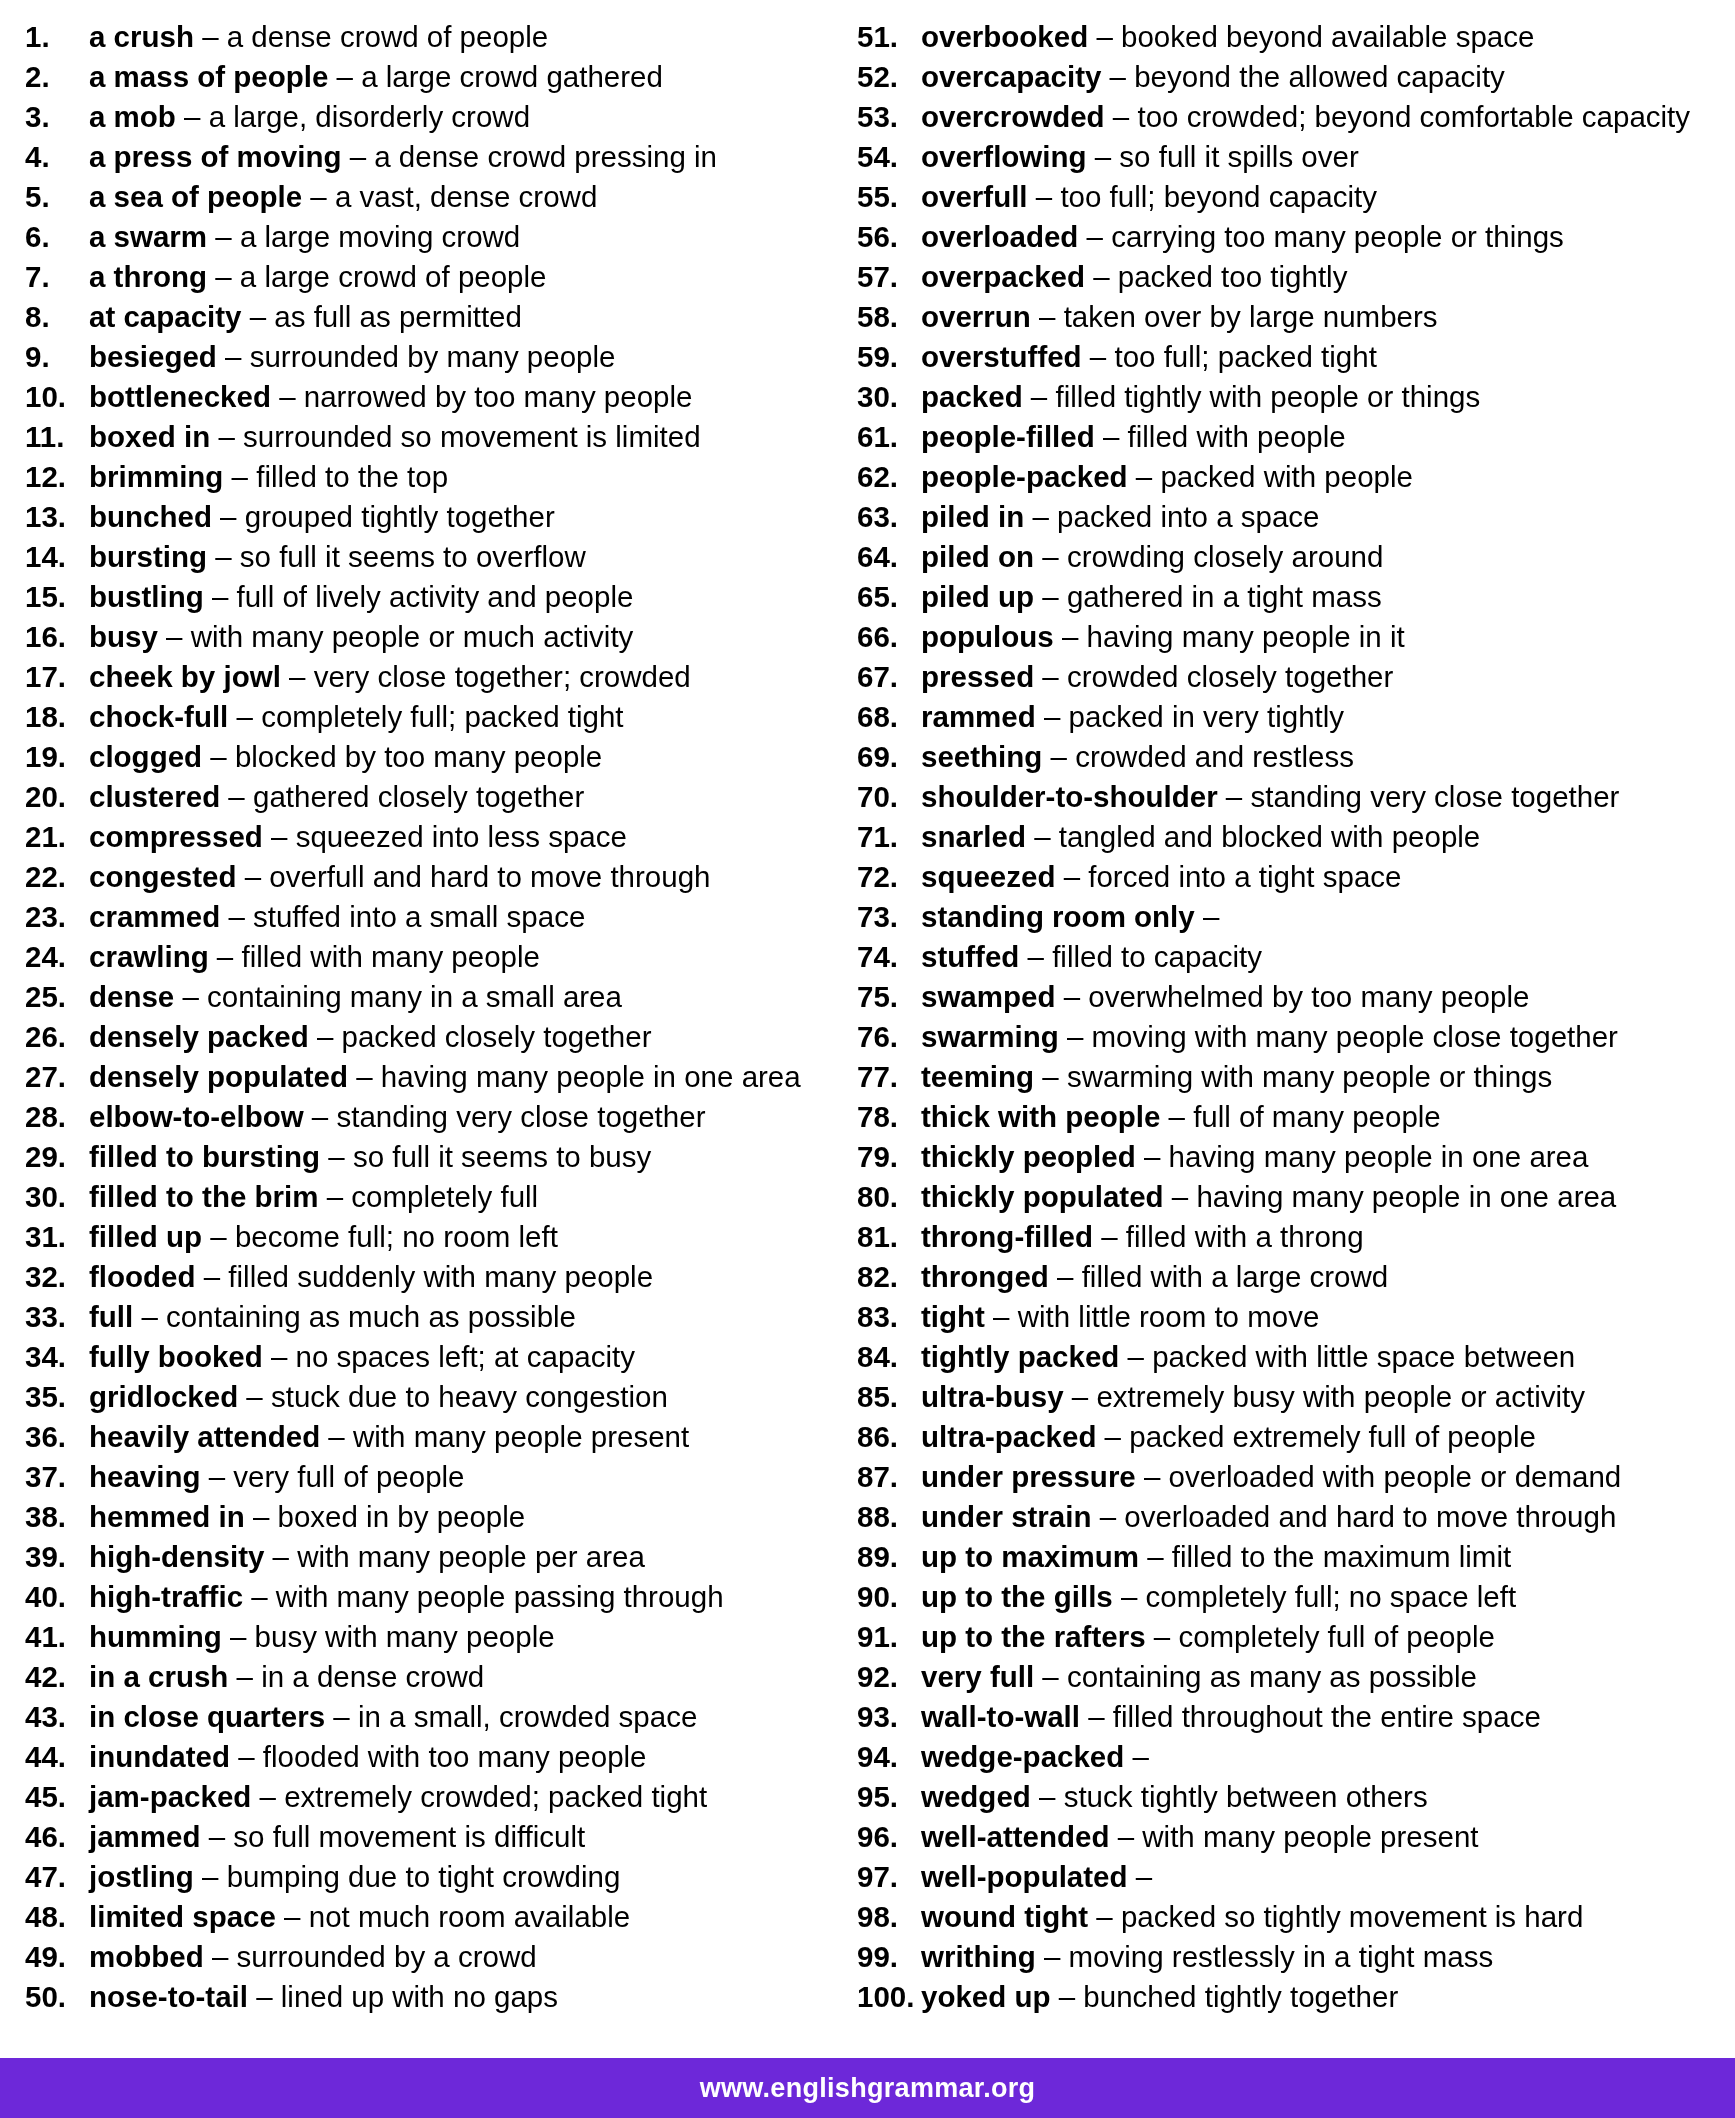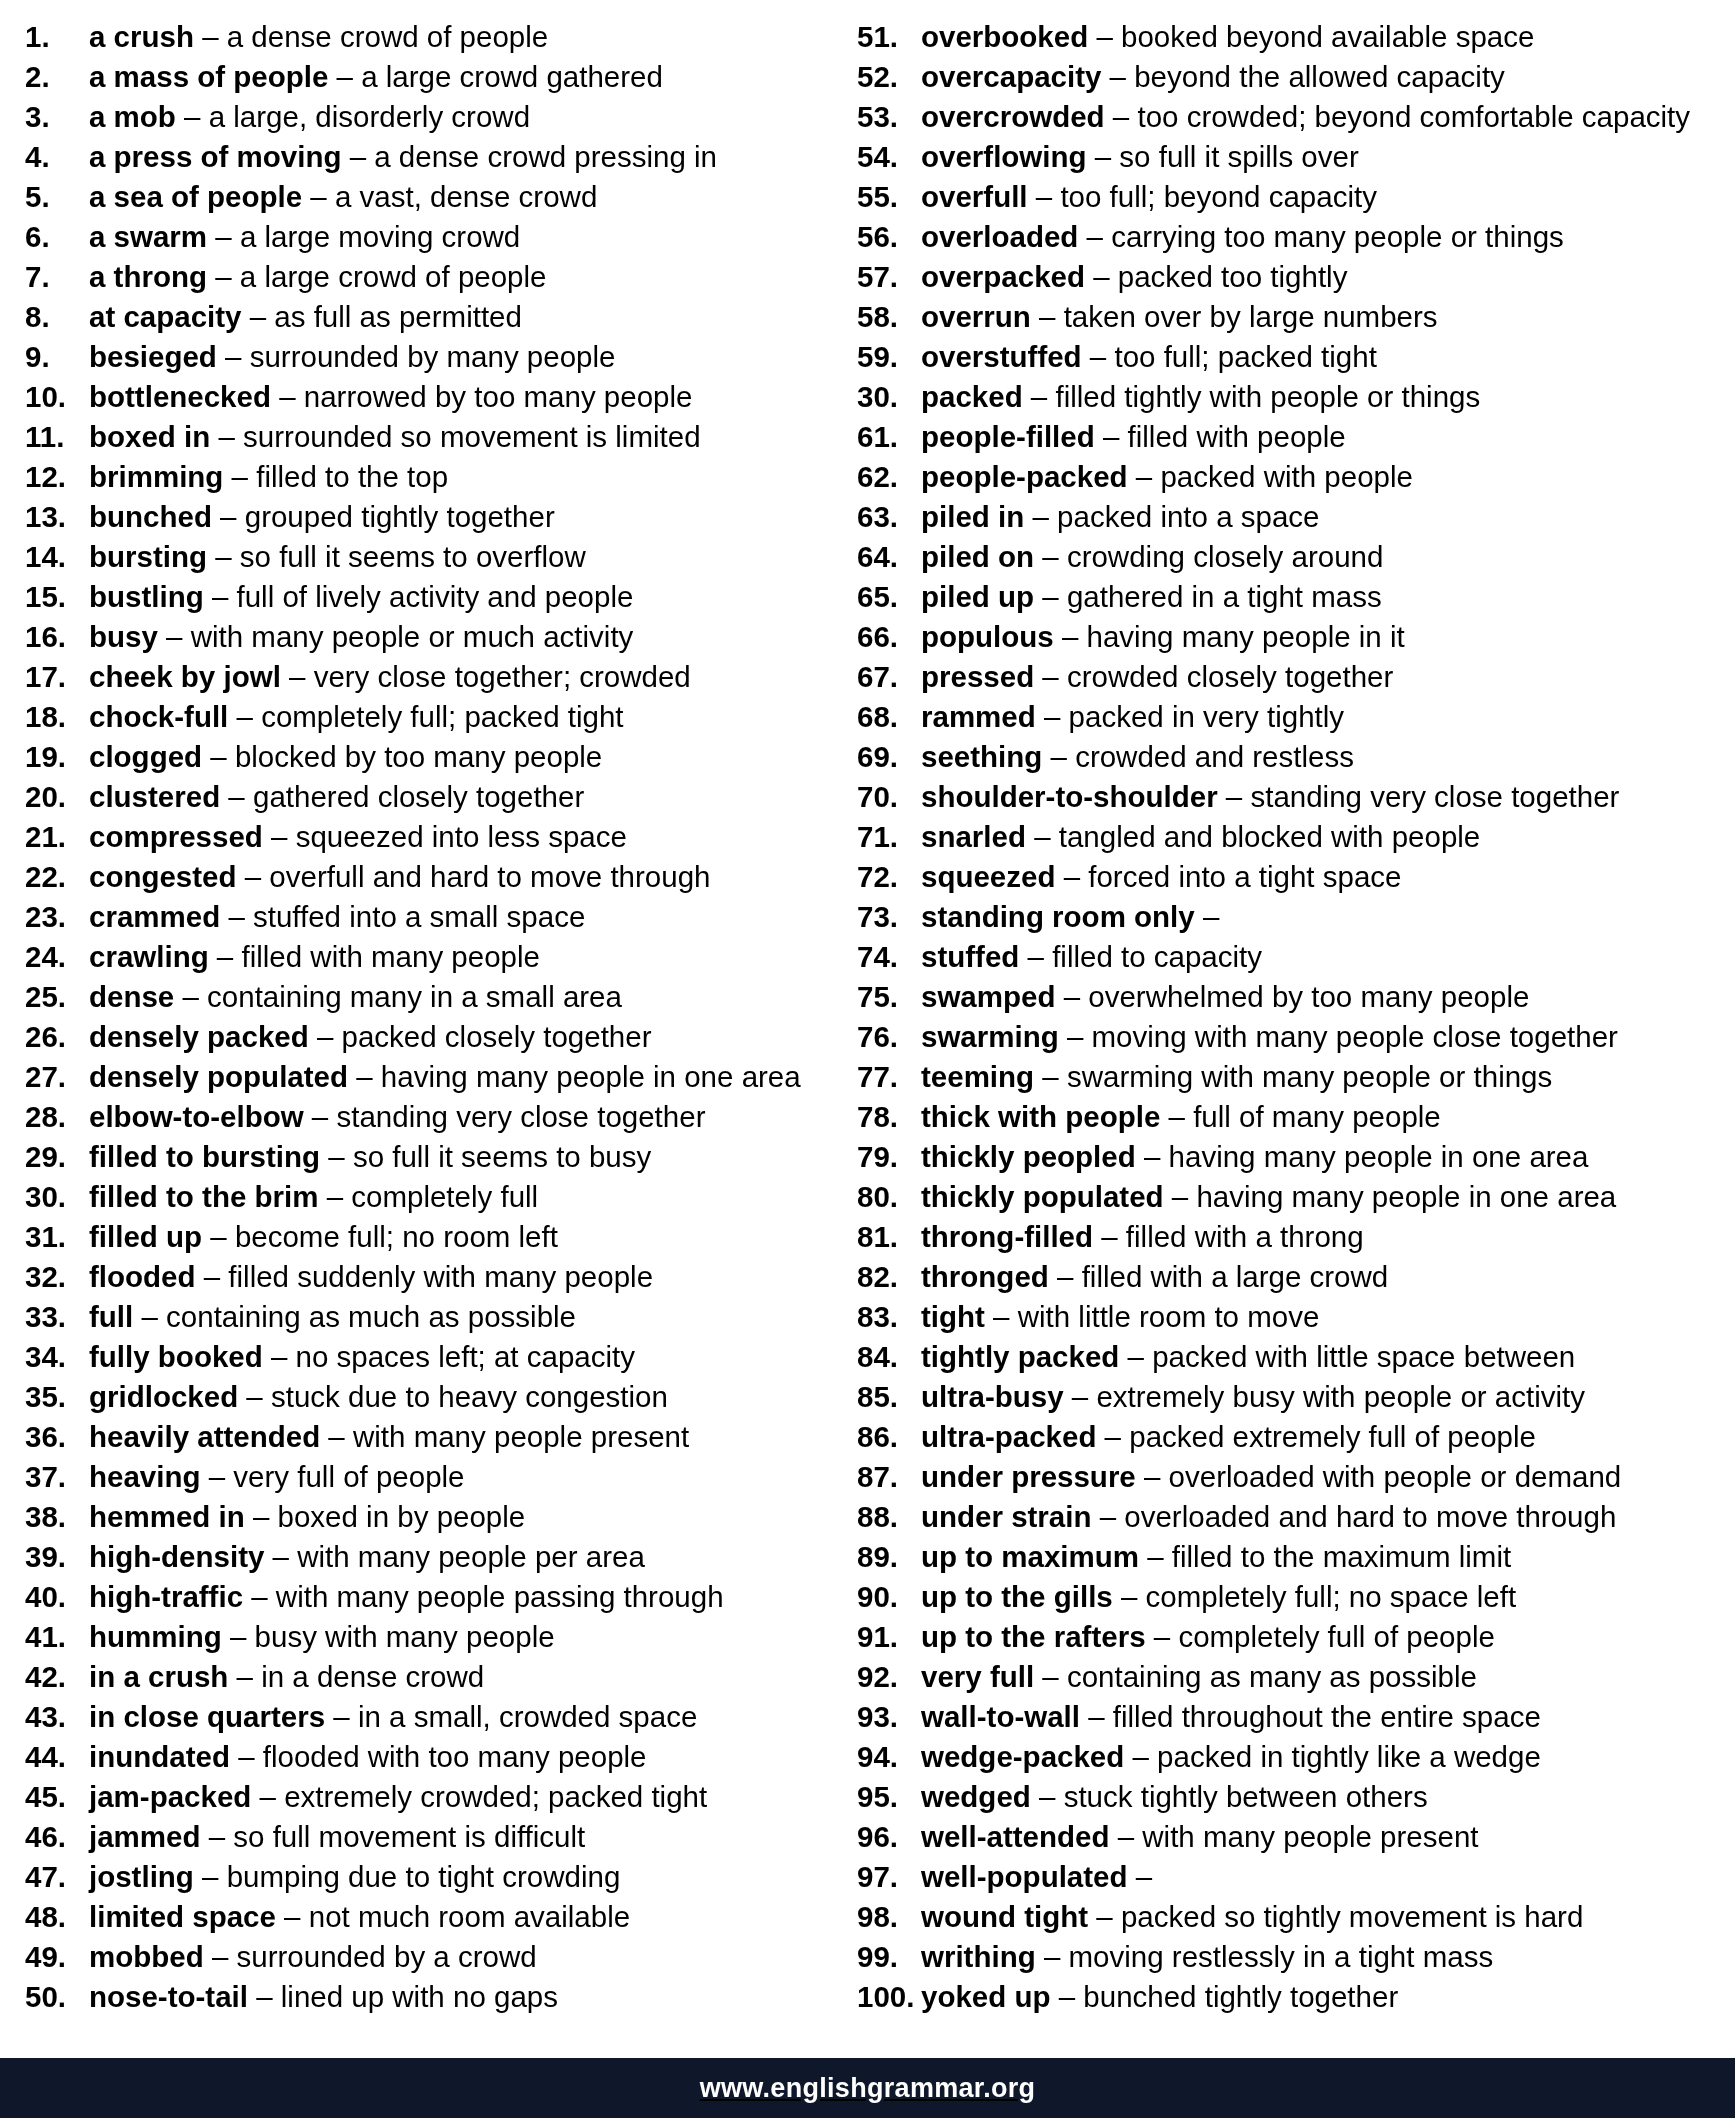--- a/index.html
+++ b/index.html
@@ -47,25 +47,24 @@
   }
   .sep, .def {
     font-weight: normal;
   }
   .footer {
     position: absolute;
     left: 0;
     top: 2058px;
     width: 1735px;
     height: 60px;
-    background: #0f172a;
+    background: #6d28d9;
     display: flex;
     align-items: center;
     justify-content: center;
-    text-decoration: underline;
   }
   .footer-text {
     color: #ffffff;
     font-weight: bold;
     font-size: 27px;
     letter-spacing: 0.3px;
   }
 </style>
 </head>
 <body>
@@ -628,21 +627,20 @@
       <div class="entry">
         <span class="num">93.</span>
         <span class="term">wall-to-wall</span>
         <span class="sep" style="white-space: pre;"> – </span>
         <span class="def">filled throughout the entire space</span>
       </div>
       <div class="entry">
         <span class="num">94.</span>
         <span class="term">wedge-packed</span>
         <span class="sep" style="white-space: pre;"> – </span>
-        <span class="def">packed in tightly like a wedge</span>
       </div>
       <div class="entry">
         <span class="num">95.</span>
         <span class="term">wedged</span>
         <span class="sep" style="white-space: pre;"> – </span>
         <span class="def">stuck tightly between others</span>
       </div>
       <div class="entry">
         <span class="num">96.</span>
         <span class="term">well-attended</span>

